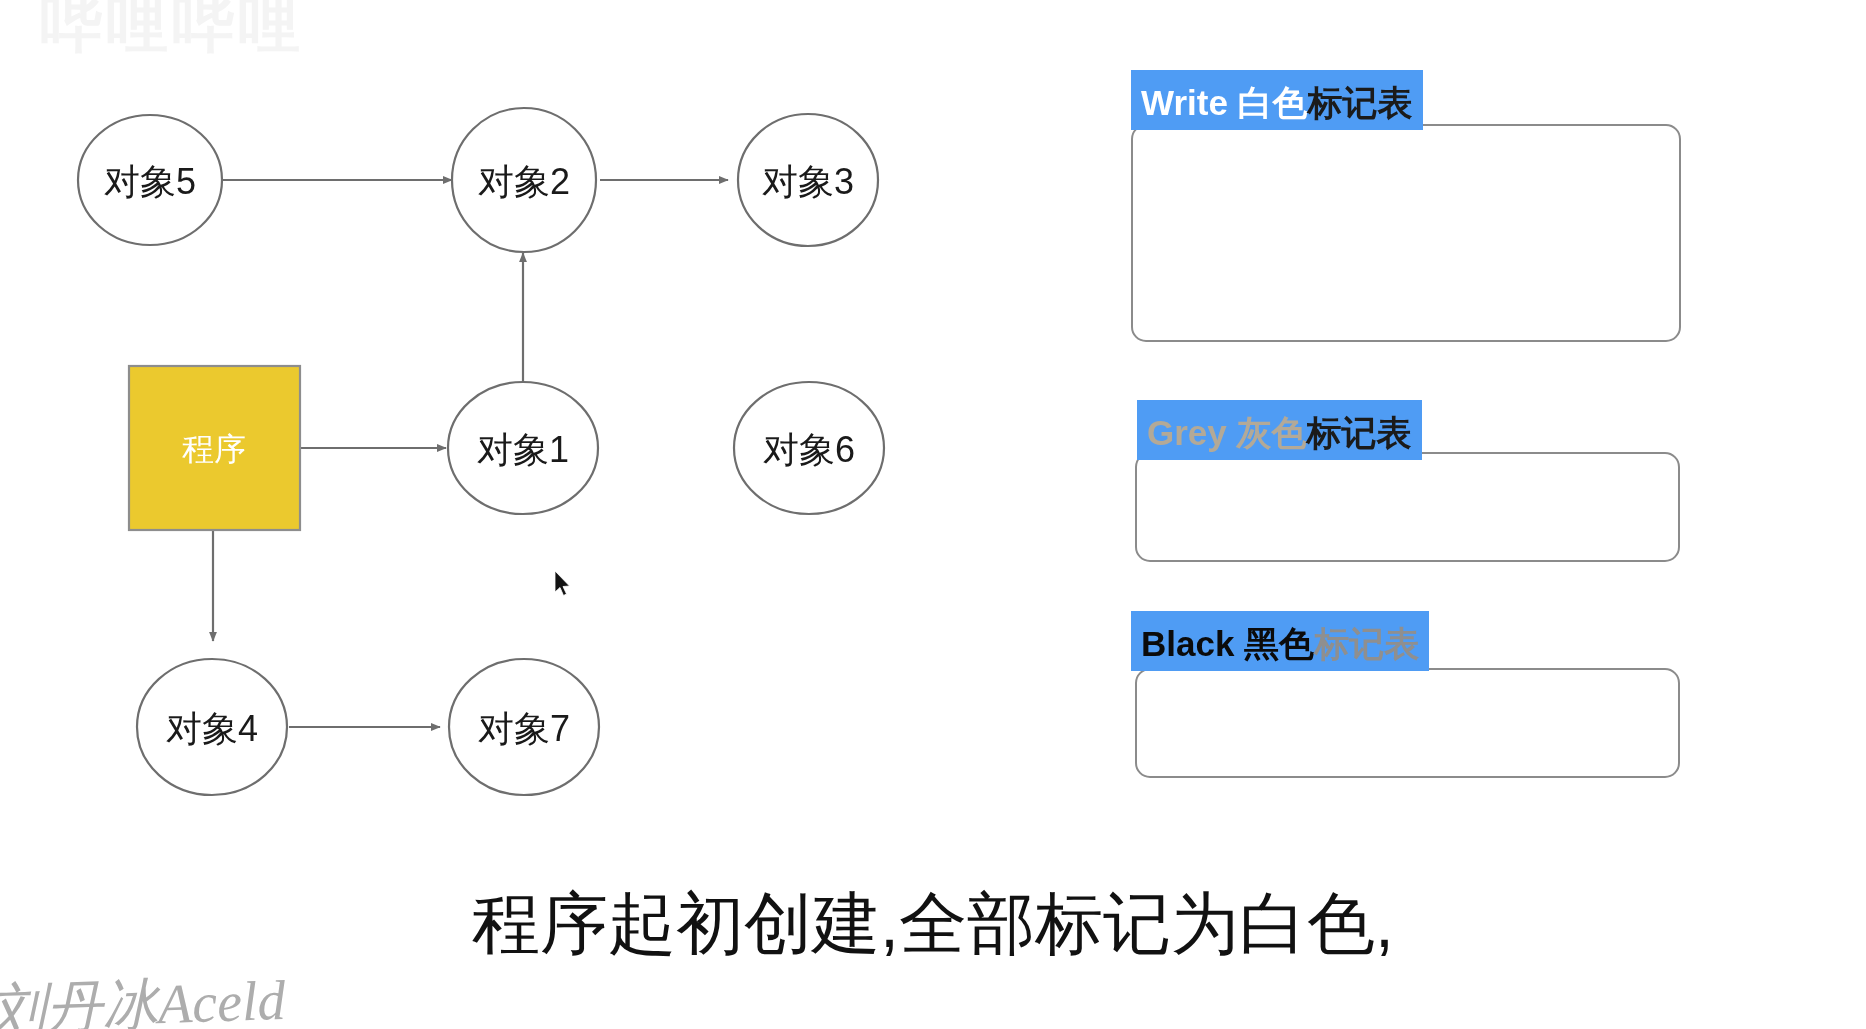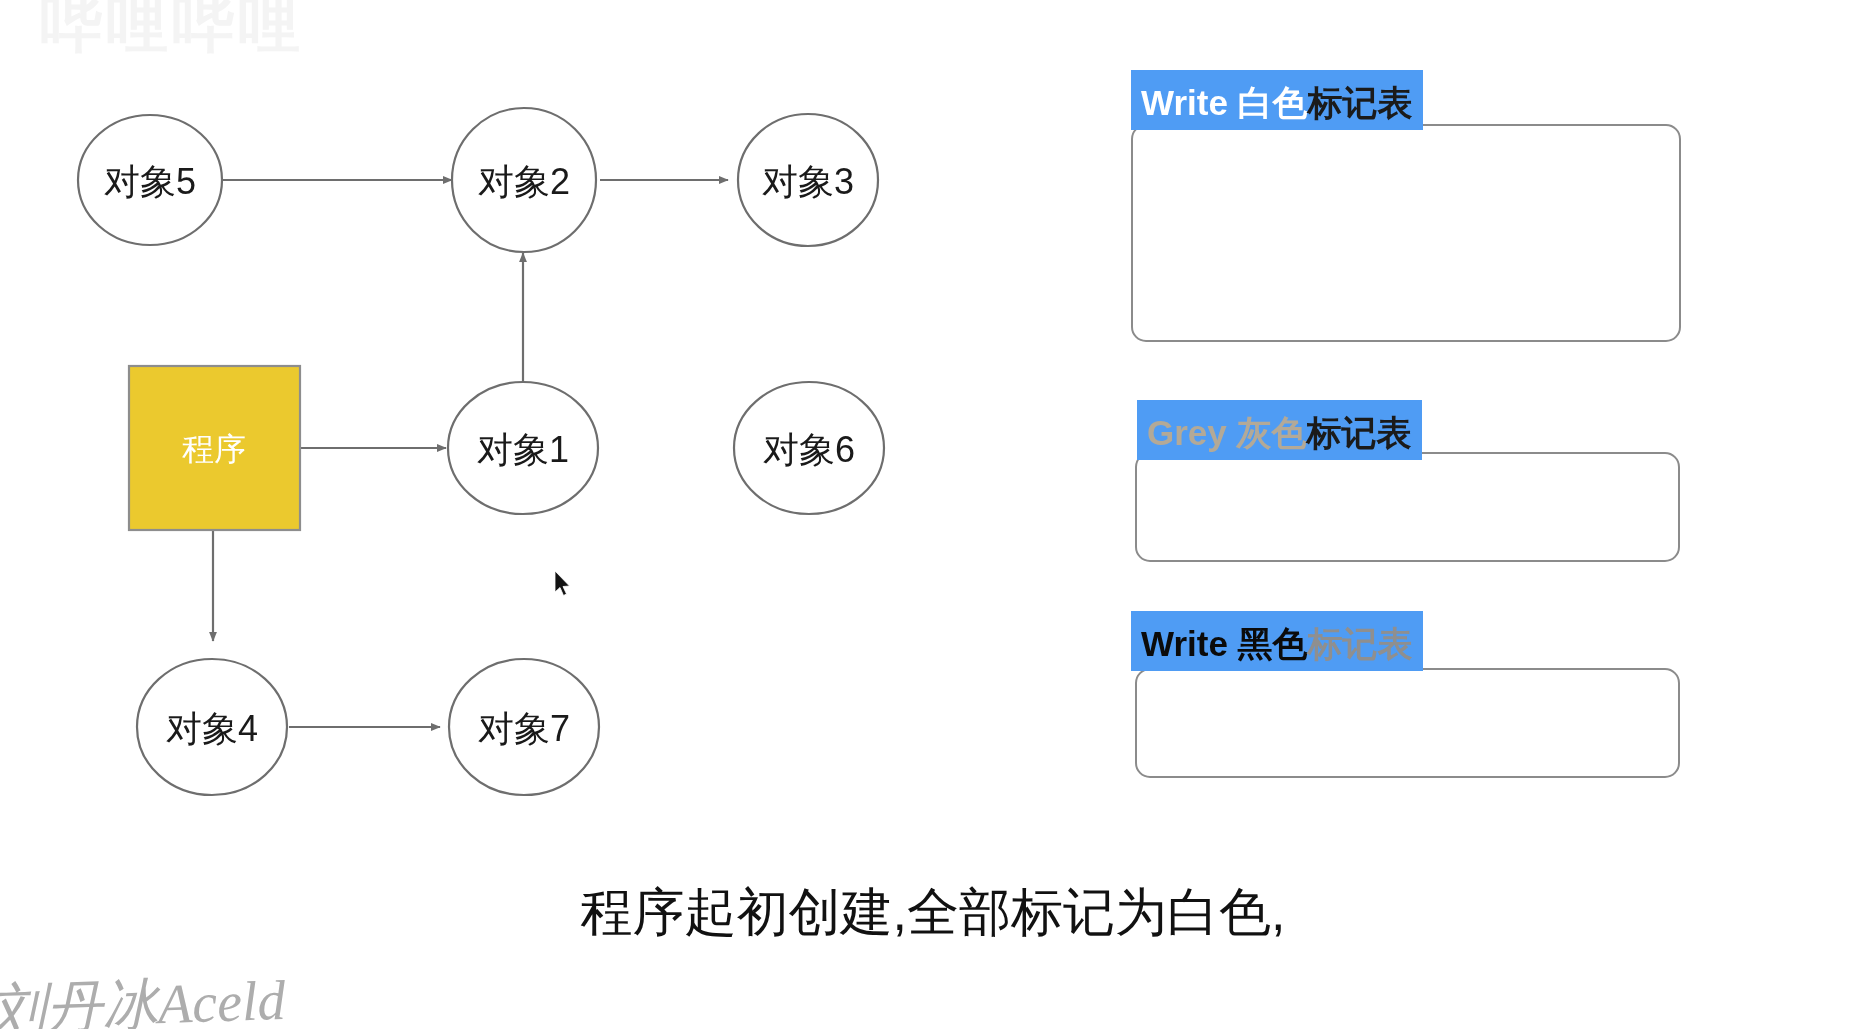--- a/index.html
+++ b/index.html
@@ -109,21 +109,21 @@
   }
 
   
   .caption {
     position: absolute;
     left: 0;
     top: 878px;
     width: 1866px;
     text-align: center;
     font-family: "Liberation Sans", "DejaVu Sans", sans-serif;
-    font-size: 52px;
+    font-size: 68px;
     color: #111111;
     line-height: 1.34;
   }
   .caption .l2 { display: block; }
 
   
   #cursor {
     position: absolute;
     left: 553px;
     top: 570px;
@@ -203,21 +203,21 @@
 
   <div class="set-block">
     <div class="set-label" style="left:1131px; top:400px;margin-left:6px;">
       <span class="lead-grey">Grey 灰色</span><span class="tail-dark">标记表</span>
     </div>
     <div class="set-box" style="left:1135px; top:452px; width:545px; height:110px;"></div>
   </div>
 
   <div class="set-block">
     <div class="set-label" style="left:1131px; top:611px;">
-      <span class="lead-black">Write 黑色</span><span class="tail-grey">标记表</span>
+      <span class="lead-black">Black 黑色</span><span class="tail-grey">标记表</span>
     </div>
     <div class="set-box" style="left:1135px; top:668px; width:545px; height:110px;"></div>
   </div>
 
   <div class="caption">
     <span class="l1">程序起初创建,全部标记为白色,</span>
   </div>
 
   <div class="wm-bottom">刘丹冰Aceld</div>
 

